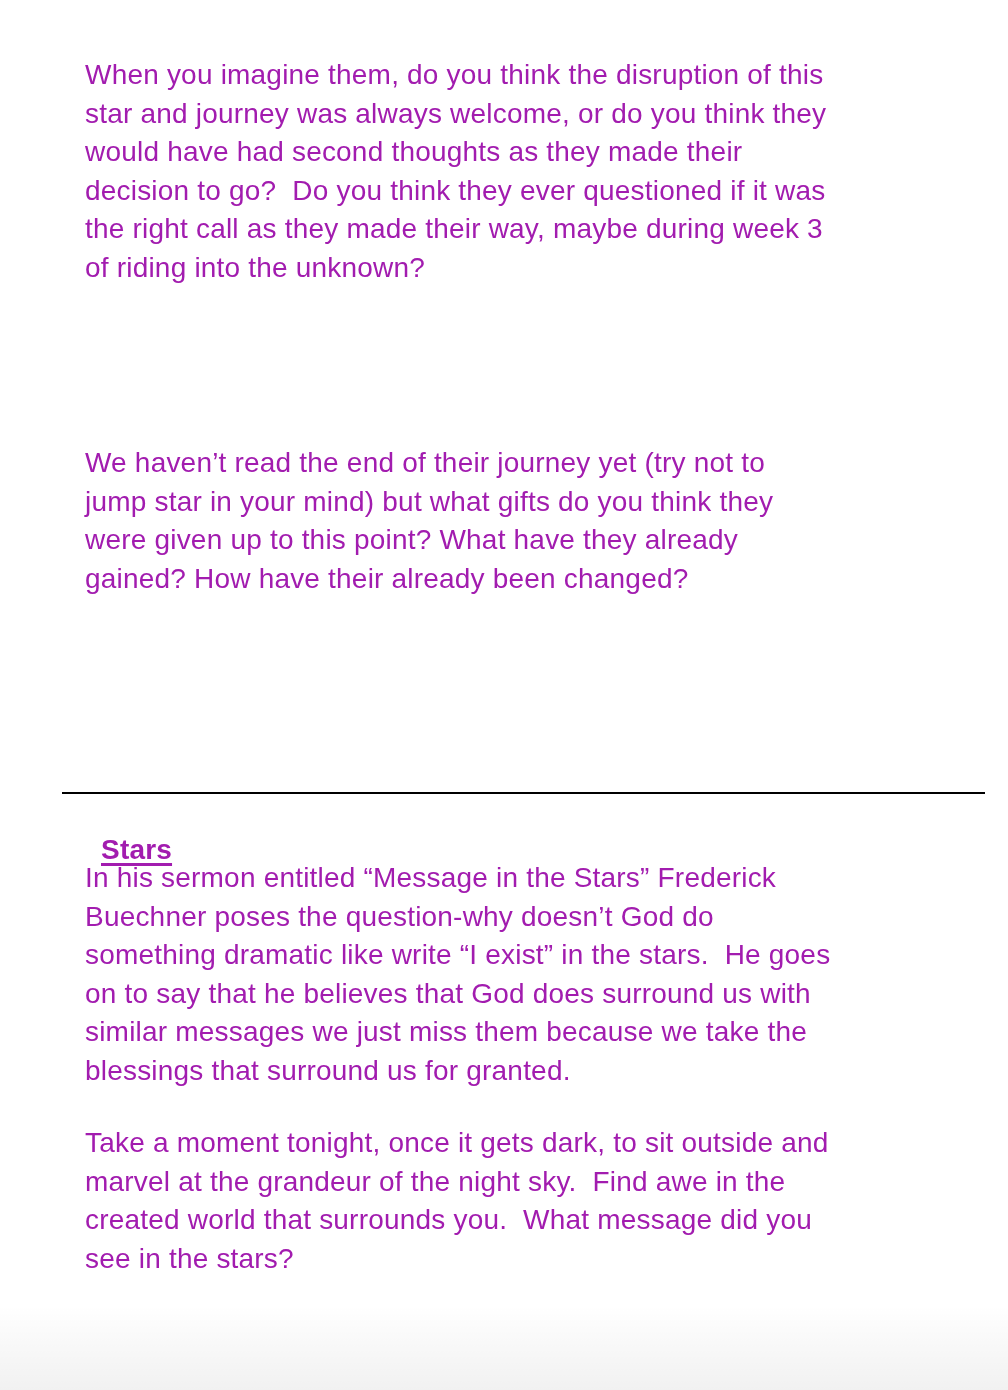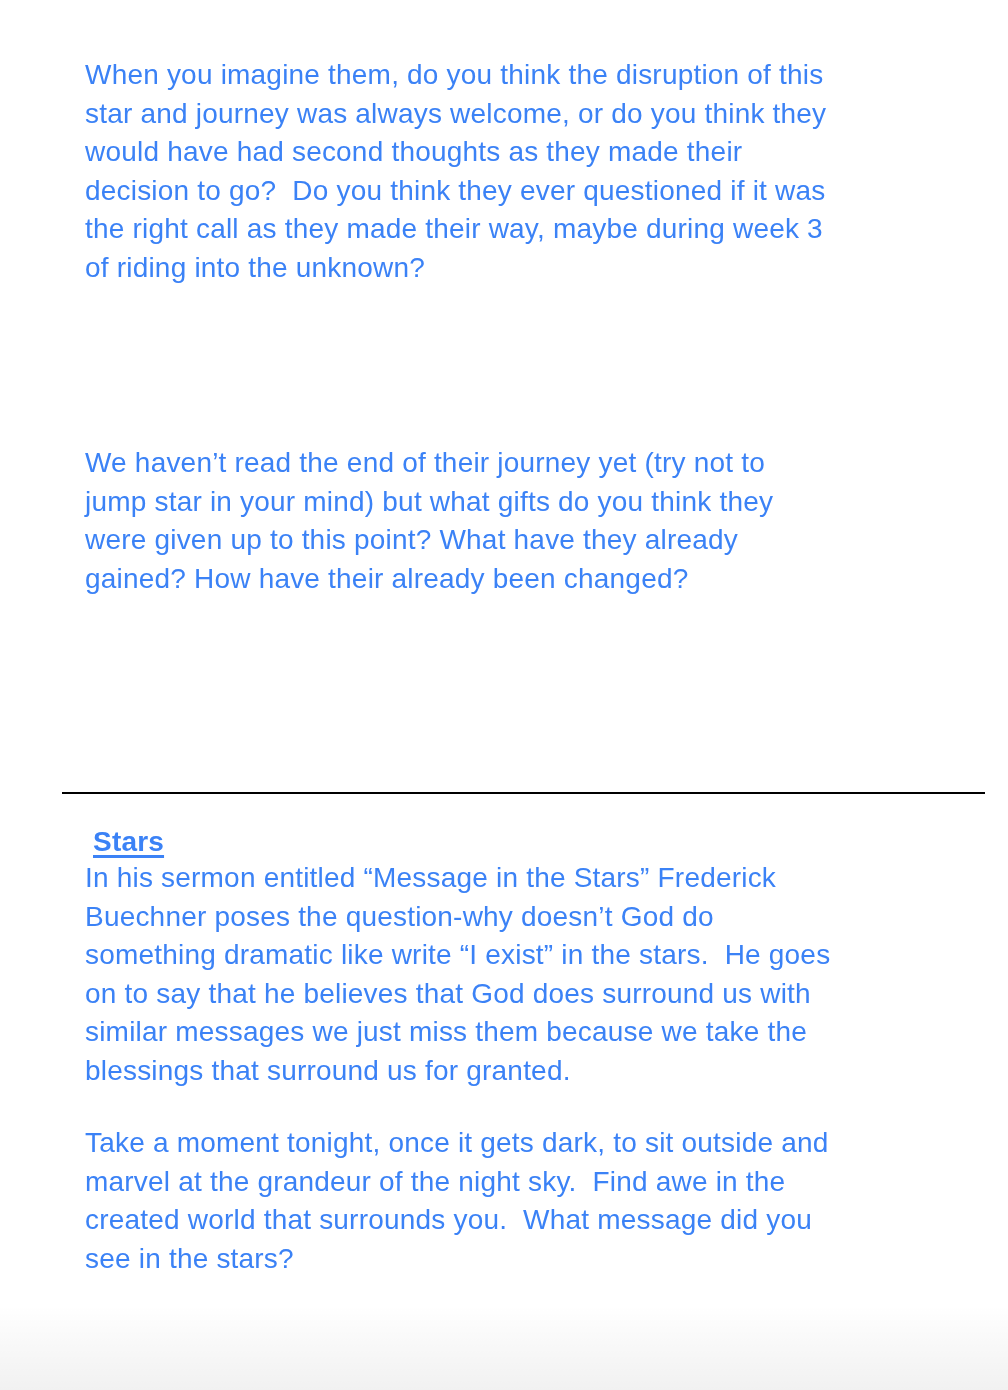--- a/index.html
+++ b/index.html
@@ -7,21 +7,21 @@
     padding: 0;
     background: #ffffff;
   }
   .page {
     position: relative;
     width: 1008px;
     height: 1390px;
     background: #ffffff;
     overflow: hidden;
     font-family: "Liberation Sans", sans-serif;
-    color: #3b82f6;
+    color: #a21caf;
   }
   .para {
     position: absolute;
     left: 85px;
     width: 905px;
     font-size: 28px;
     line-height: 38.5px;
     letter-spacing: 0.2px;
     white-space: pre-wrap;
     margin: 0;
@@ -42,21 +42,21 @@
     position: absolute;
     left: 85px;
     top: 815px;
     font-size: 28px;
     line-height: 38.5px;
     letter-spacing: 0.2px;
     font-weight: bold;
     text-decoration: underline;
     text-decoration-thickness: 2.5px;
     text-underline-offset: 4px;
-    margin: 8px;
+    margin: 16px;
   }
   .para-3 { top: 859px; }
   .para-4 { top: 1124px; }
   .page-bottom-shadow {
     position: absolute;
     left: 0;
     bottom: 0;
     width: 1008px;
     height: 85px;
     background: linear-gradient(to bottom, rgba(0,0,0,0) 0%, rgba(0,0,0,0.055) 100%);

